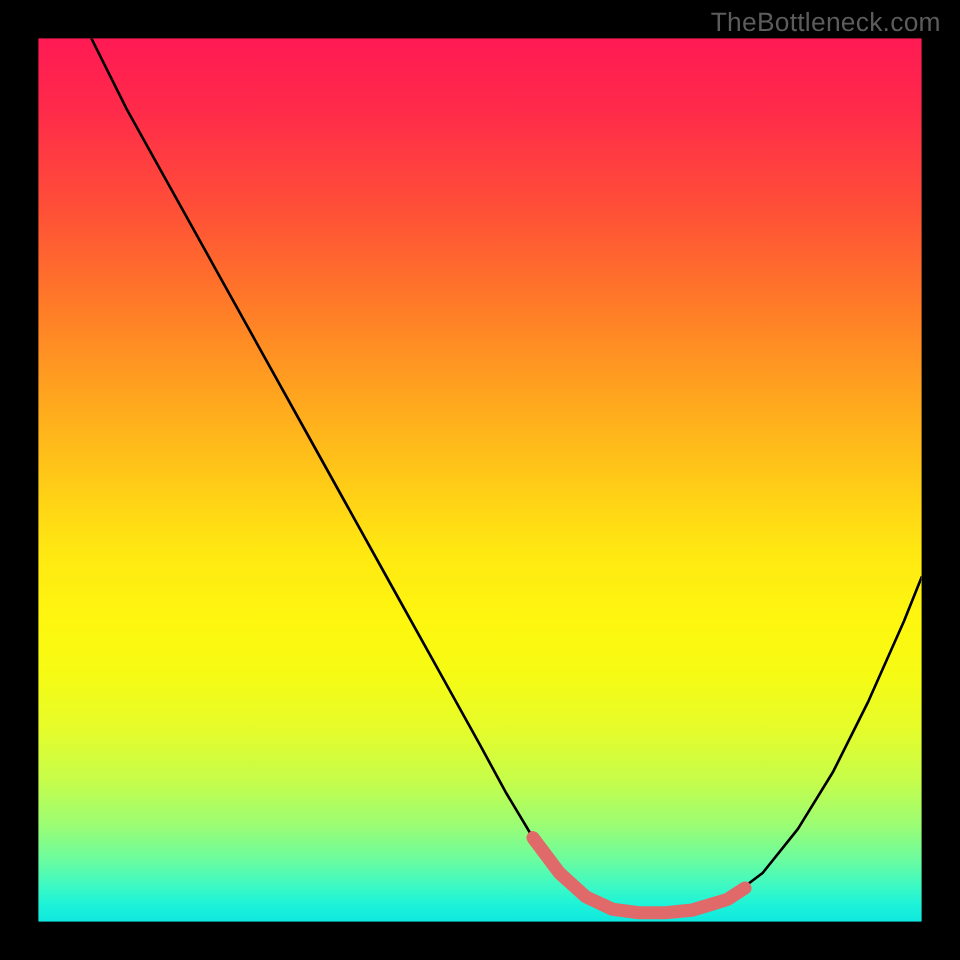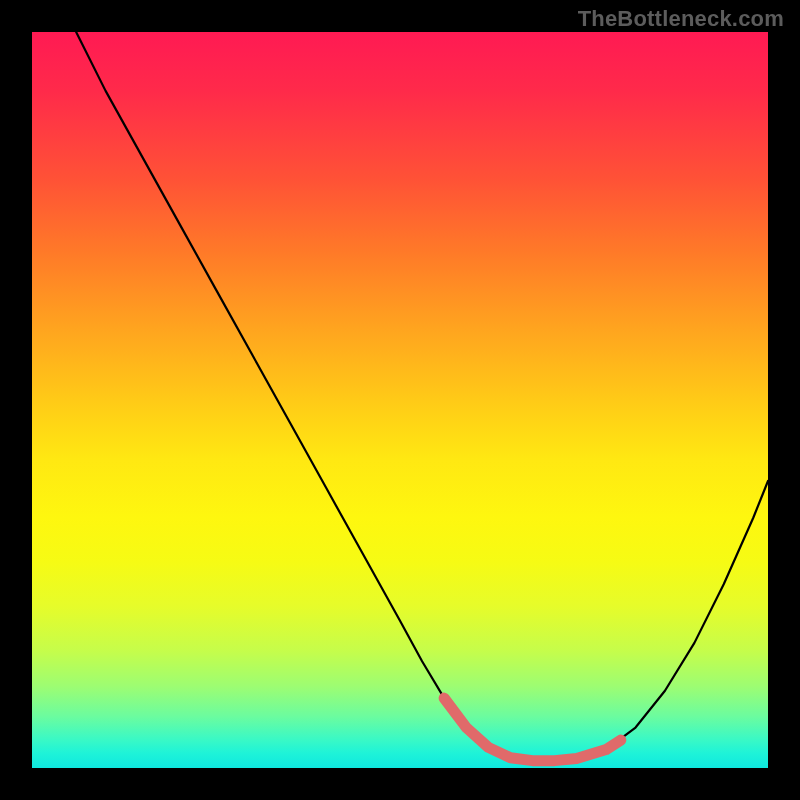--- a/index.html
+++ b/index.html
@@ -41,21 +41,21 @@
       #1ef3d8 98%,
       #0fe8df 100%);
   }
   .watermark {
     position: absolute;
     top: 6px;
     right: 16px;
     color: #5c5c5c;
     font-size: 22px;
     letter-spacing: 0.2px;
-    font-weight: 700;
+    font-weight: 400;
     user-select: none;
   }
   svg.curve {
     position: absolute;
     left: 0;
     top: 0;
     width: 736px;
     height: 736px;
   }
 </style>

